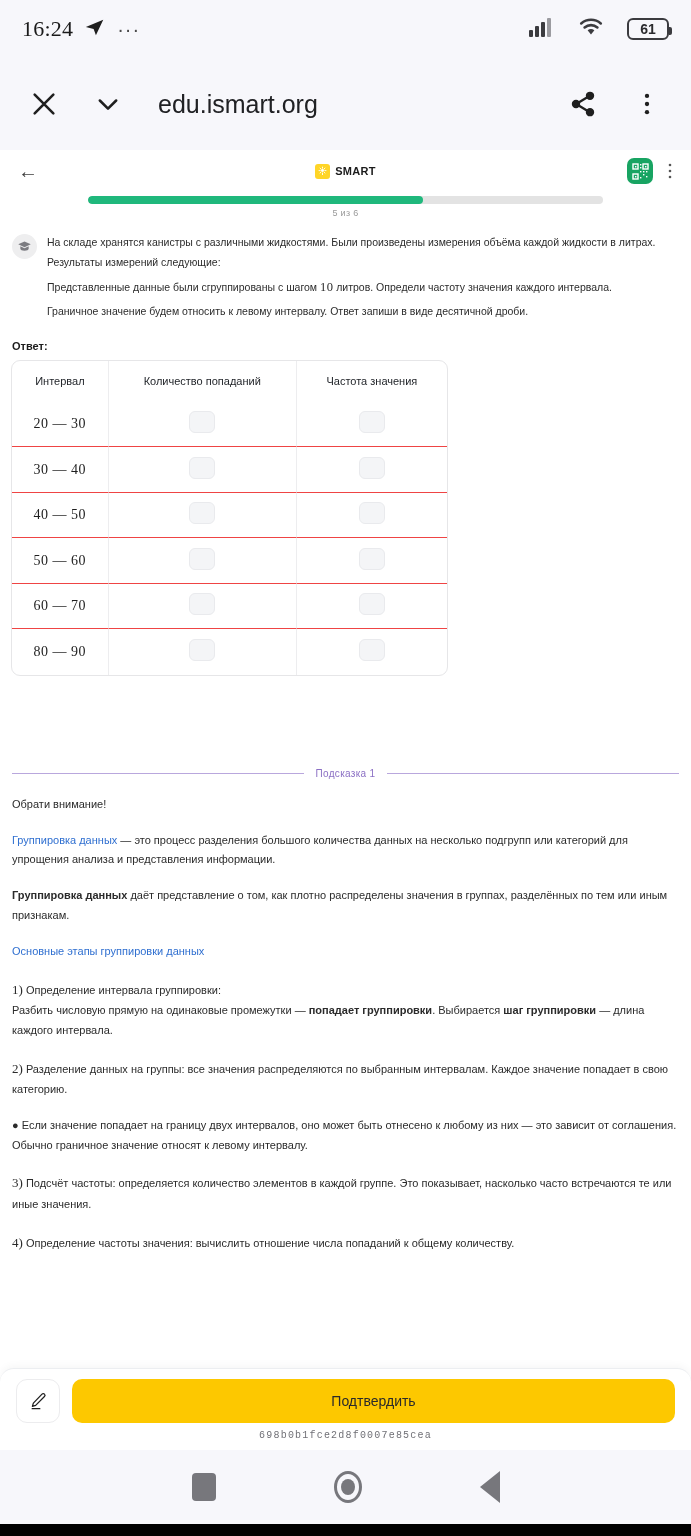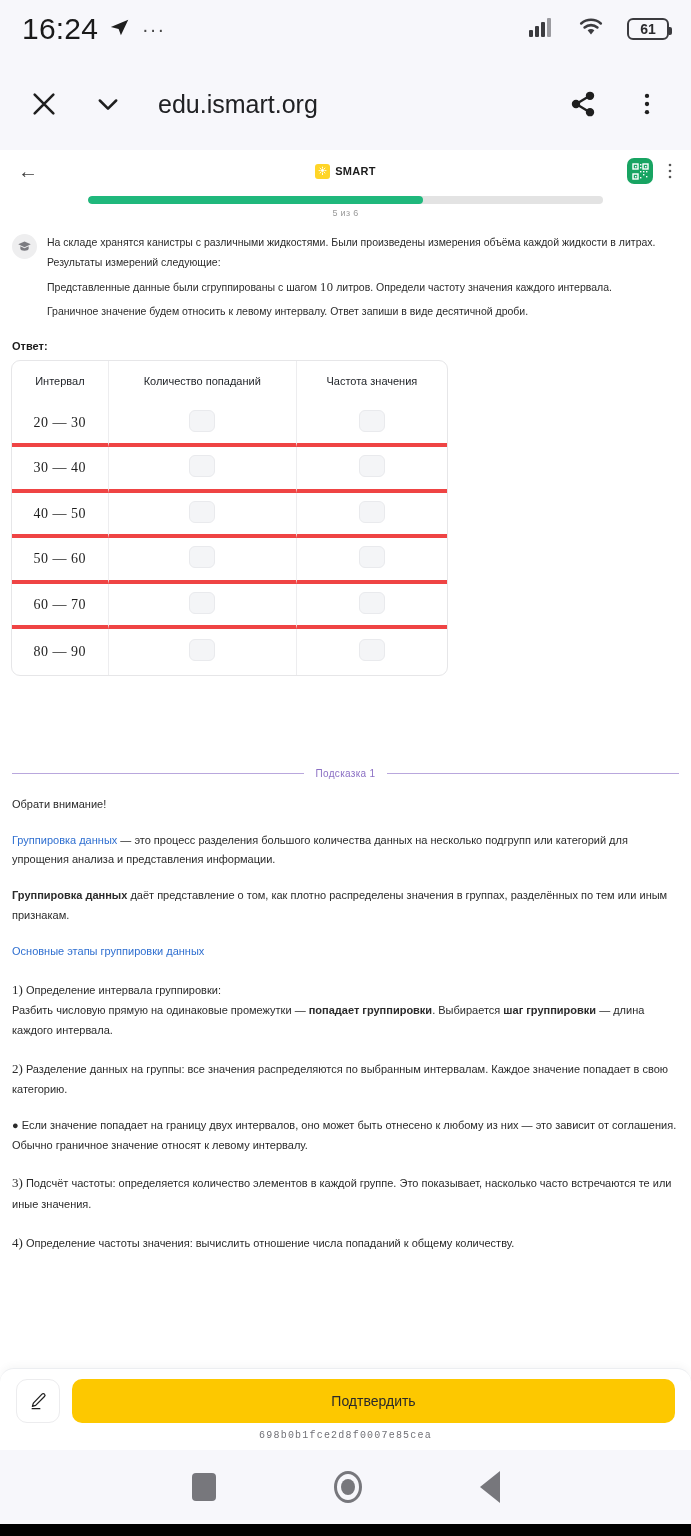--- a/index.html
+++ b/index.html
@@ -13,21 +13,21 @@
 
   
   .status-bar {
     height: 58px;
     background: #f7f7fb;
     display: flex; align-items: center;
     padding: 0 22px;
     position: relative;
   }
   .status-left { display: flex; align-items: center; gap: 11px; }
-  .status-time { font-size: 30px; color: #1a1a1a; letter-spacing: .2px; }
+  .status-time { font-size: 22px; color: #1a1a1a; letter-spacing: .2px; font-family: Liberation Serif, serif; }
   .tg-icon { display: block; }
   .dots-icon { color: #4a4a4a; font-size: 20px; letter-spacing: 1px; line-height: 10px; }
   .status-right { margin-left: auto; display: flex; align-items: center; gap: 23px; }
   .battery {
     width: 42px; height: 22px; border: 2px solid #3b3b3f; border-radius: 6px;
     display: flex; align-items: center; justify-content: center;
     position: relative;
   }
   .battery::after {
     content: ""; position: absolute; right: -5px; top: 7px;
@@ -118,21 +118,21 @@
     margin-left: 11px;
     width: 437px;
     border: 1px solid #e6e6e8;
     border-radius: 9px;
     border-collapse: separate;
     border-spacing: 0;
     overflow: hidden;
     background: #fff;
   }
   .ans-table th, .ans-table td {
-    border-bottom: 4px solid #ef4444;
+    border-bottom: 1px solid #ef4444;
     border-right: 1px solid #ededef;
     text-align: center;
     vertical-align: middle;
   }
   .ans-table tr:last-child th, .ans-table tr:last-child td { border-bottom: none; }
   .ans-table th:last-child, .ans-table td:last-child { border-right: none; }
   .ans-table th {
     font-size: 11px; font-weight: normal; color: #23262b;
     height: 41px; padding: 0 8px;
   }

